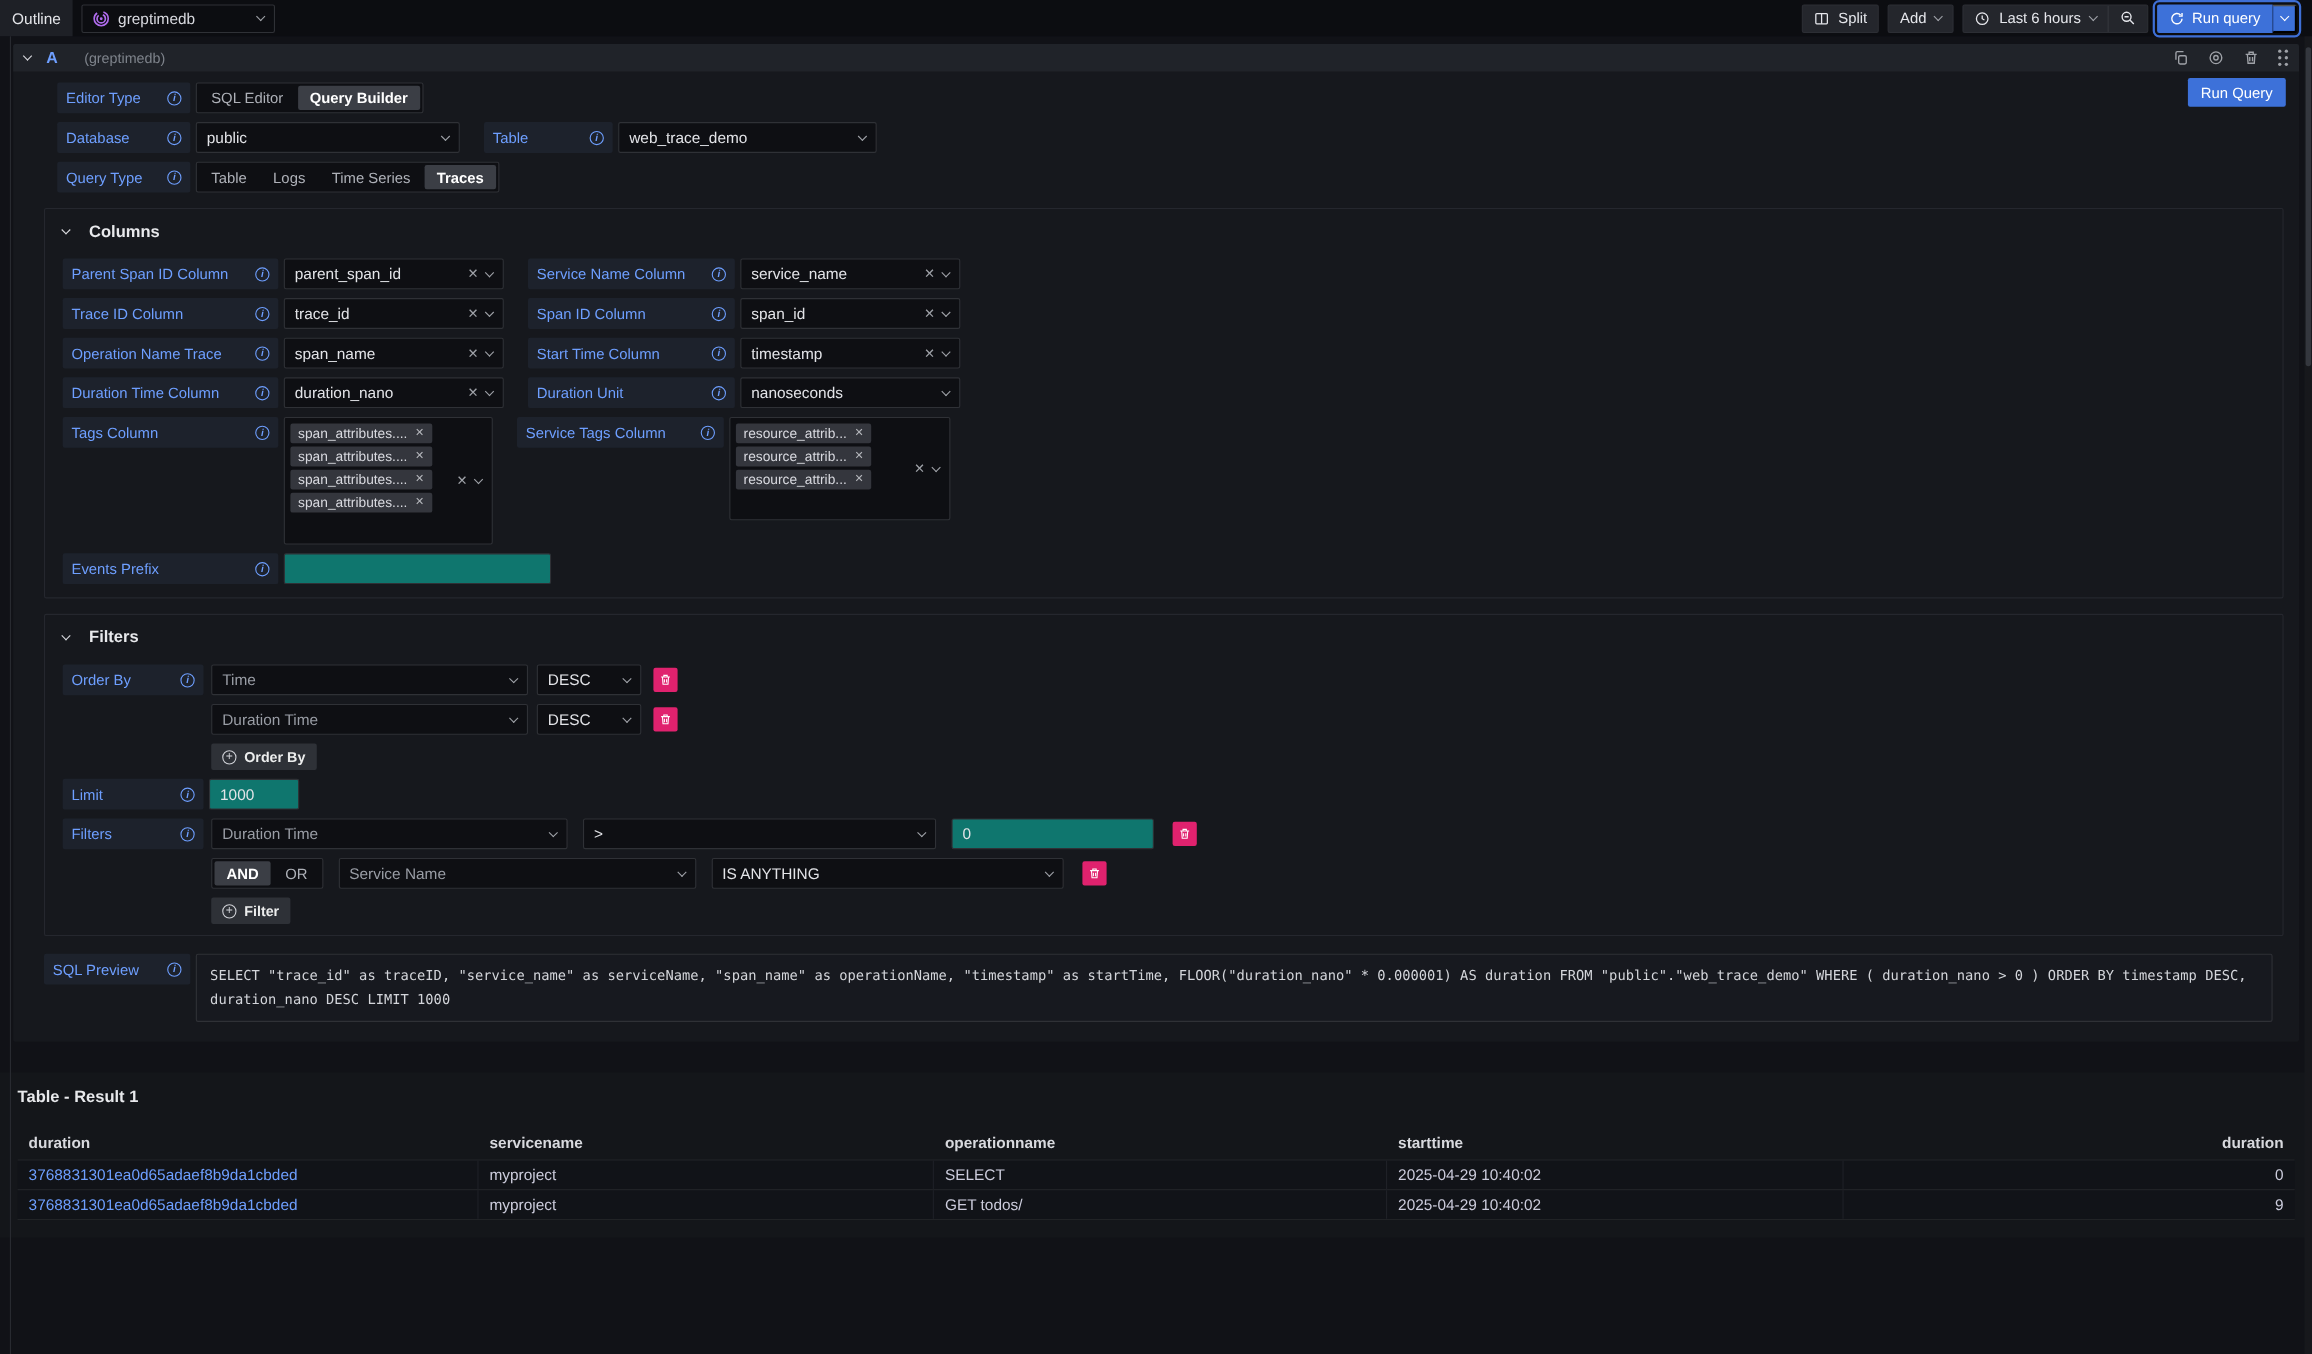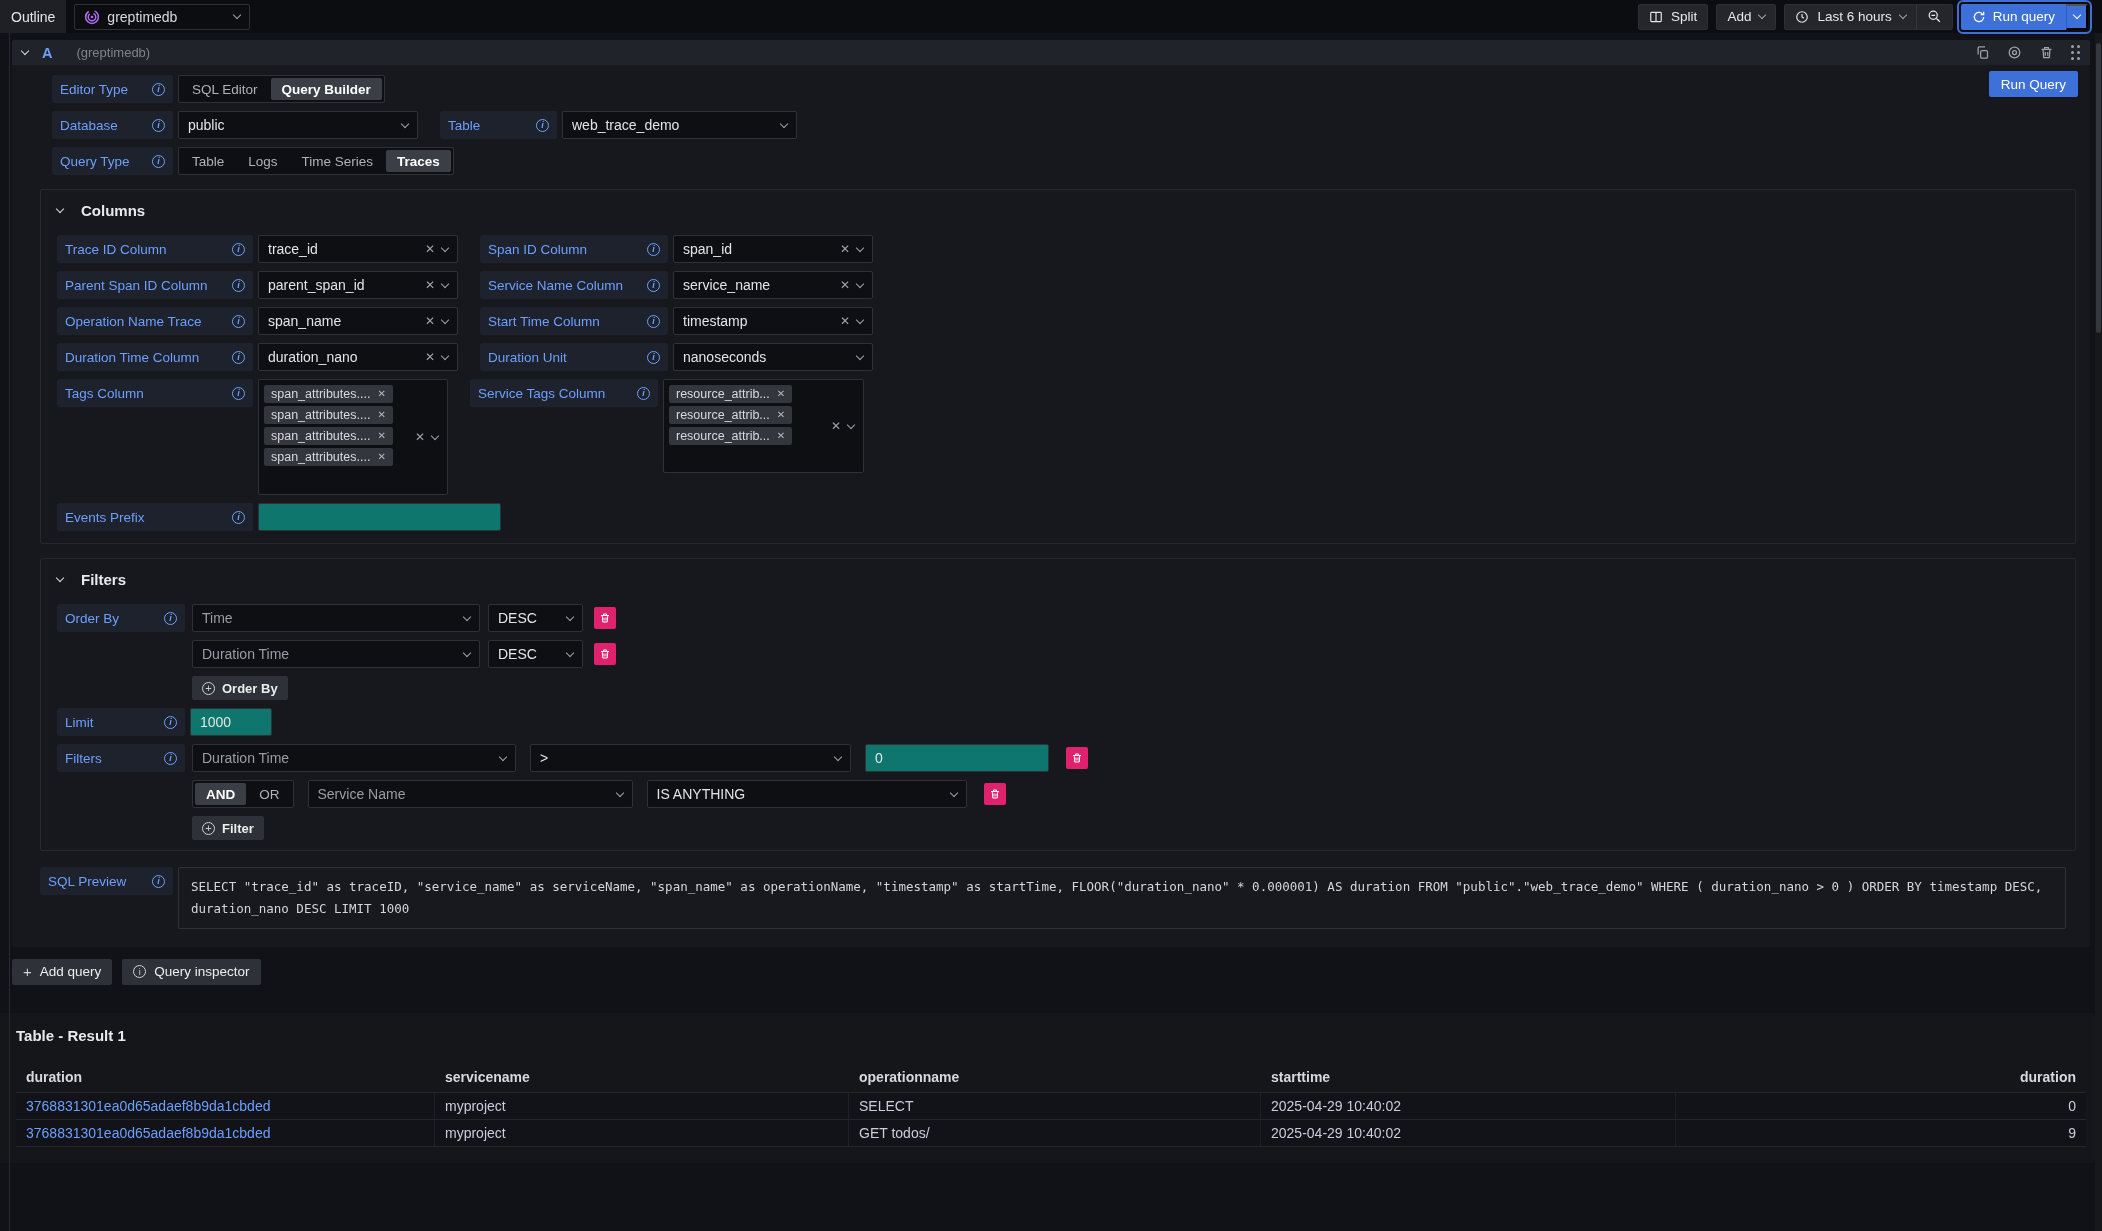--- a/index.html
+++ b/index.html
@@ -250,57 +250,57 @@
 
 
       <div class="section">
         <div class="sec-title">
           <span class="chev lt"></span>
           <span>Columns</span>
         </div>
 
         <div class="frow">
           <div class="ilabel w196">
+              <span>Parent Span ID Column</span>
+              <span class="info"></span>
+            </div>
+          <div class="select w200">
+              <span class="sval">parent_span_id</span>
+              <span class="xicon"></span>
+              <span class="chev"></span>
+            </div>
+          <span class="gap12"></span>
+          <div class="ilabel w188">
+              <span>Service Name Column</span>
+              <span class="info"></span>
+            </div>
+          <div class="select w200">
+              <span class="sval">service_name</span>
+              <span class="xicon"></span>
+              <span class="chev"></span>
+            </div>
+        </div>
+
+        <div class="frow">
+          <div class="ilabel w196">
               <span>Trace ID Column</span>
               <span class="info"></span>
             </div>
           <div class="select w200">
               <span class="sval">trace_id</span>
               <span class="xicon"></span>
               <span class="chev"></span>
             </div>
           <span class="gap12"></span>
           <div class="ilabel w188">
               <span>Span ID Column</span>
               <span class="info"></span>
             </div>
           <div class="select w200">
               <span class="sval">span_id</span>
-              <span class="xicon"></span>
-              <span class="chev"></span>
-            </div>
-        </div>
-
-        <div class="frow">
-          <div class="ilabel w196">
-              <span>Parent Span ID Column</span>
-              <span class="info"></span>
-            </div>
-          <div class="select w200">
-              <span class="sval">parent_span_id</span>
-              <span class="xicon"></span>
-              <span class="chev"></span>
-            </div>
-          <span class="gap12"></span>
-          <div class="ilabel w188">
-              <span>Service Name Column</span>
-              <span class="info"></span>
-            </div>
-          <div class="select w200">
-              <span class="sval">service_name</span>
               <span class="xicon"></span>
               <span class="chev"></span>
             </div>
         </div>
 
         <div class="frow">
           <div class="ilabel w196">
               <span>Operation Name Trace</span>
               <span class="info"></span>
             </div>
@@ -528,30 +528,20 @@
       <div class="frow" style="margin:16px 0 0 0">
         <div class="ilabel w133">
             <span>SQL Preview</span>
             <span class="info"></span>
           </div>
         <div class="sqlbox">SELECT "trace_id" as traceID, "service_name" as serviceName, "span_name" as operationName, "timestamp" as startTime, FLOOR("duration_nano" * 0.000001) AS duration FROM "public"."web_trace_demo" WHERE ( duration_nano &gt; 0 ) ORDER BY timestamp DESC, duration_nano DESC LIMIT 1000</div>
       </div>
     </div>
   </div>
 
-  <div class="footer-btns">
-    <button class="fbtn">
-        <span class="plus"></span>
-        <span>Add query</span>
-      </button>
-    <button class="fbtn">
-        <span class="info"></span>
-        <span>Query inspector</span>
-      </button>
-  </div>
 
   <div class="results">
     <div class="res-title">Table - Result 1</div>
     <div class="tbl">
       <div class="thead">
         <div class="tc c1">duration</div>
         <div class="tc c2">servicename</div>
         <div class="tc c3">operationname</div>
         <div class="tc c4">starttime</div>
         <div class="tc c5">duration</div>

